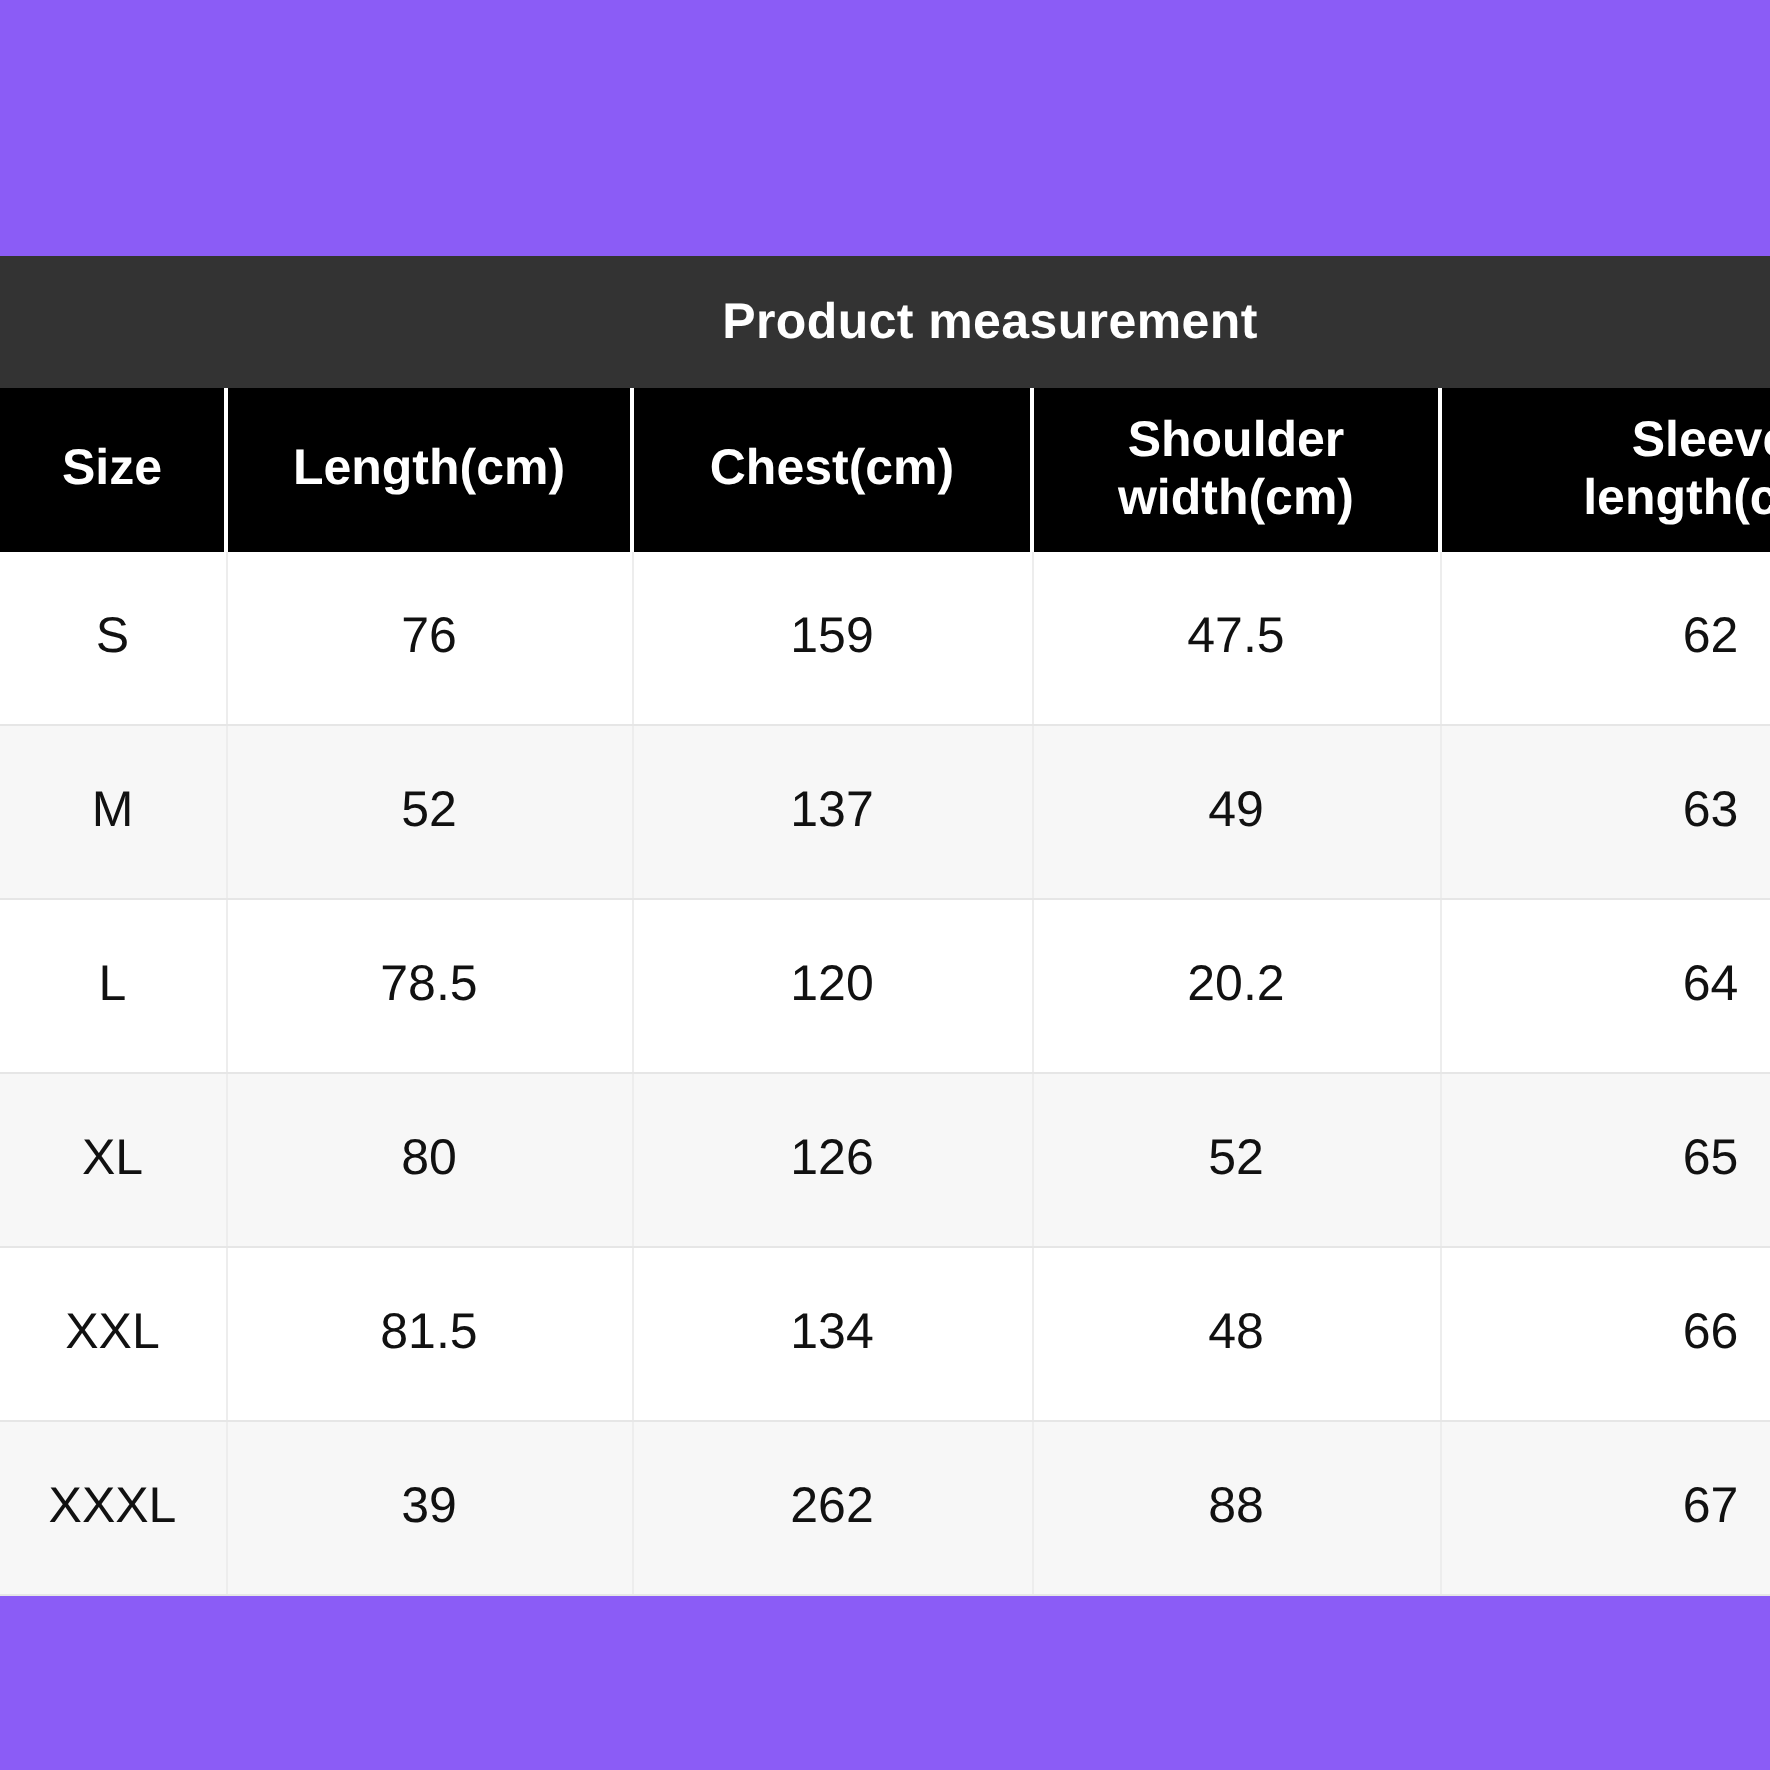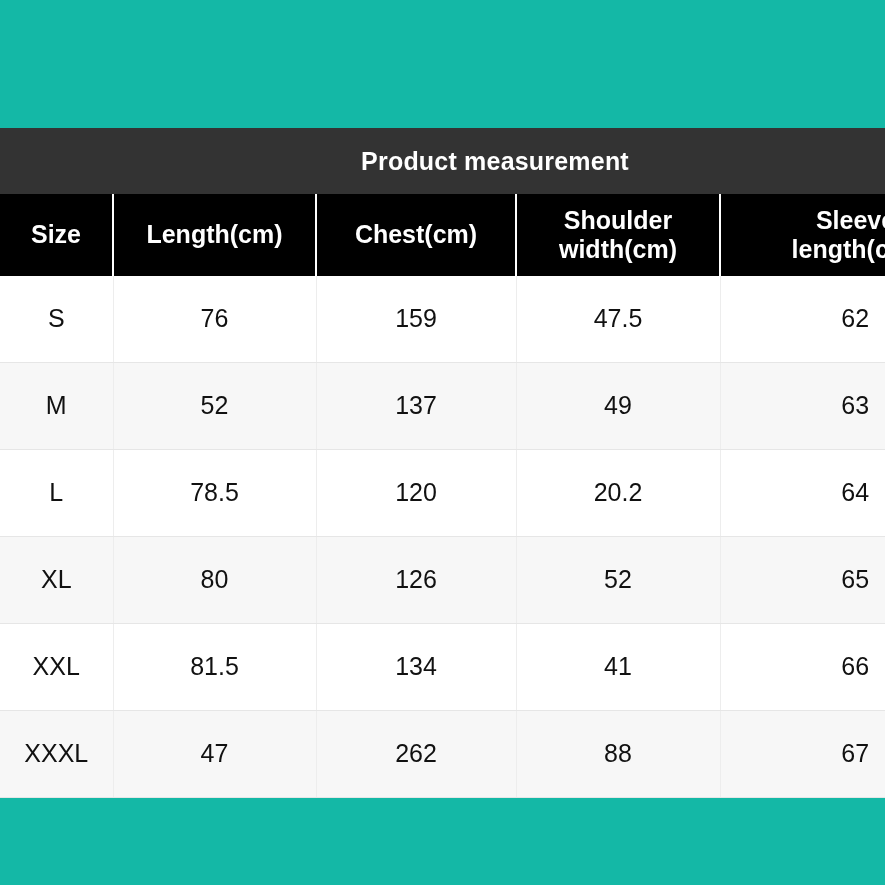--- a/index.html
+++ b/index.html
@@ -10,21 +10,21 @@
     width: 885px;
     height: 885px;
     background: #ffffff;
     font-family: "Liberation Sans", sans-serif;
     overflow: hidden;
   }
   .page {
     position: relative;
     width: 885px;
     height: 885px;
-    background: #14b8a6;
+    background: #8b5cf6;
   }
   .table-wrap {
     position: absolute;
     left: 0;
     top: 128px;
     width: 885px;
     overflow: hidden;
   }
   table.measure {
     border-collapse: collapse;
@@ -134,26 +134,26 @@
           <td>XL</td>
           <td>80</td>
           <td>126</td>
           <td>52</td>
           <td>65</td>
         </tr>
         <tr>
           <td>XXL</td>
           <td>81.5</td>
           <td>134</td>
-          <td>41</td>
+          <td>48</td>
           <td>66</td>
         </tr>
         <tr>
           <td>XXXL</td>
-          <td>47</td>
+          <td>39</td>
           <td>262</td>
           <td>88</td>
           <td>67</td>
         </tr>
       </tbody>
     </table>
   </div>
 </div>
 
 </body></html>

